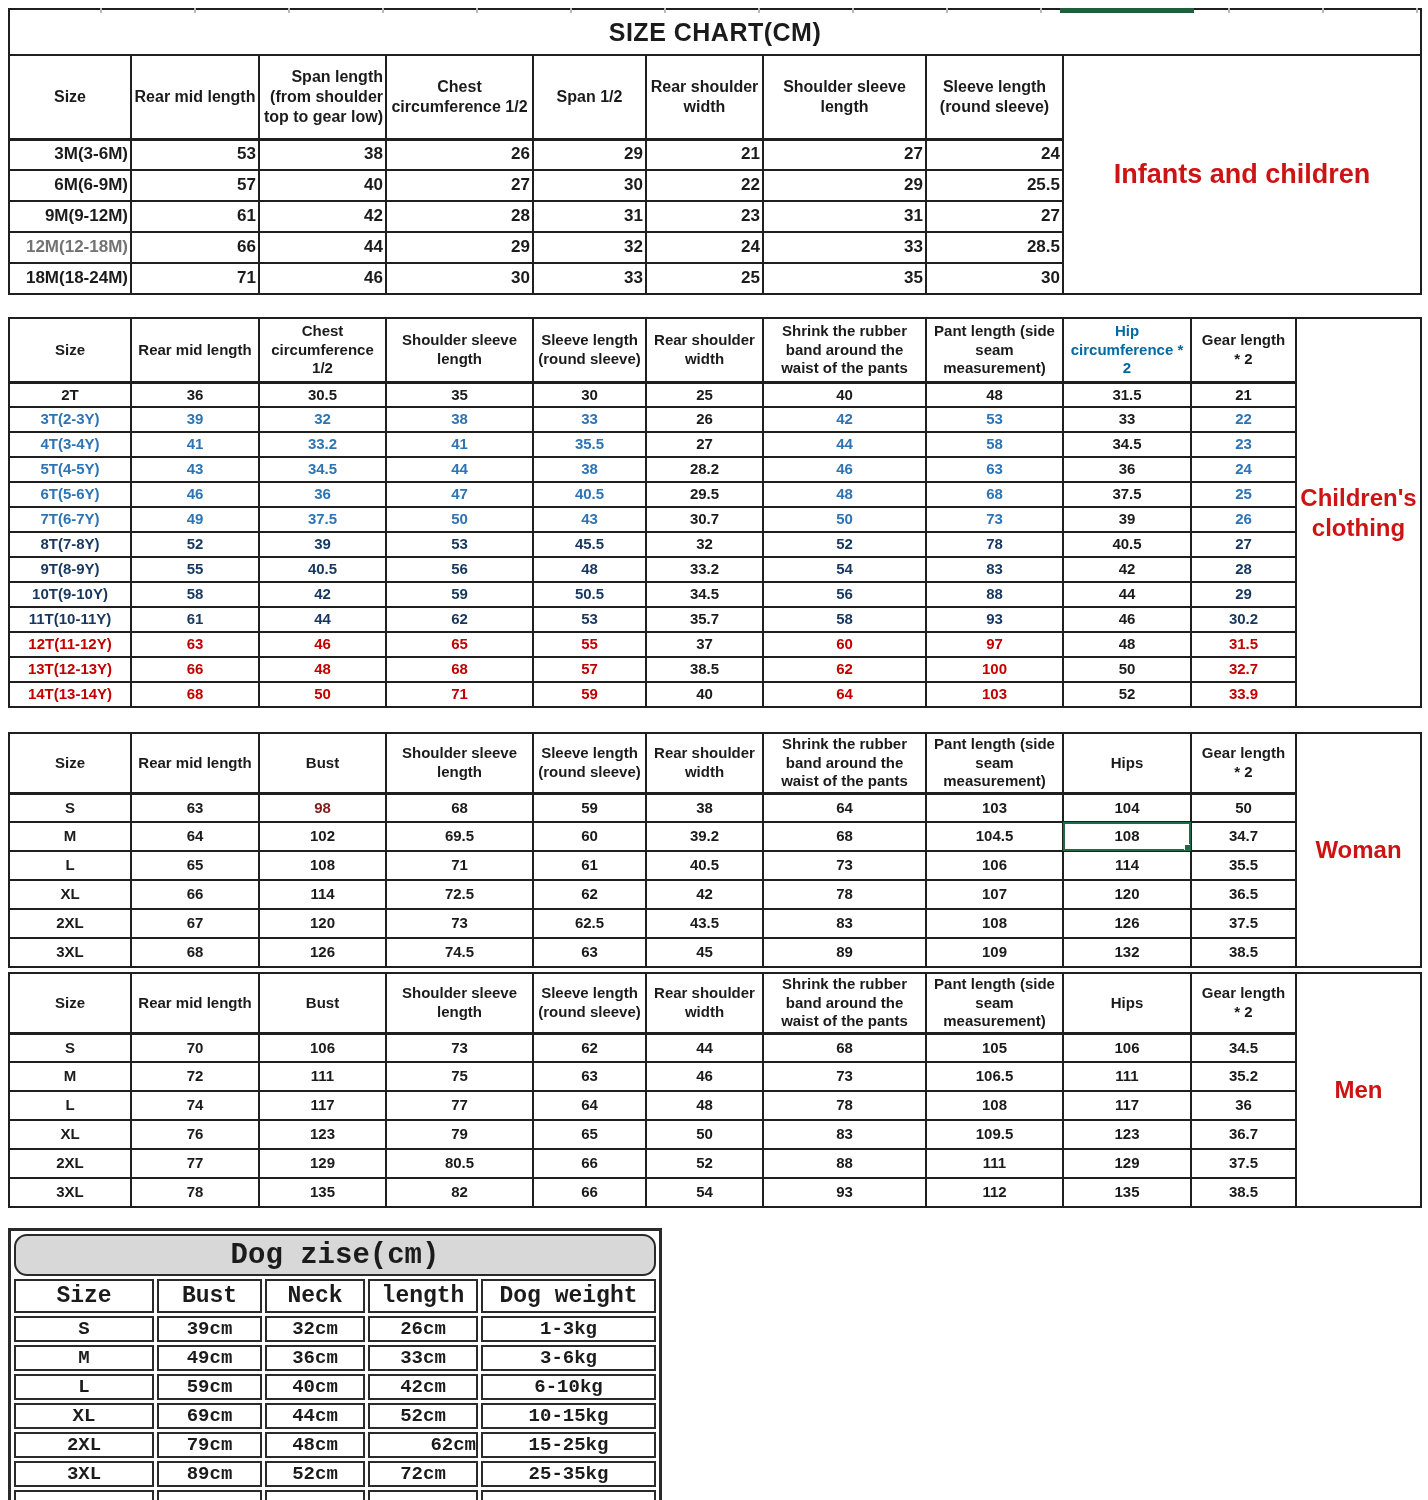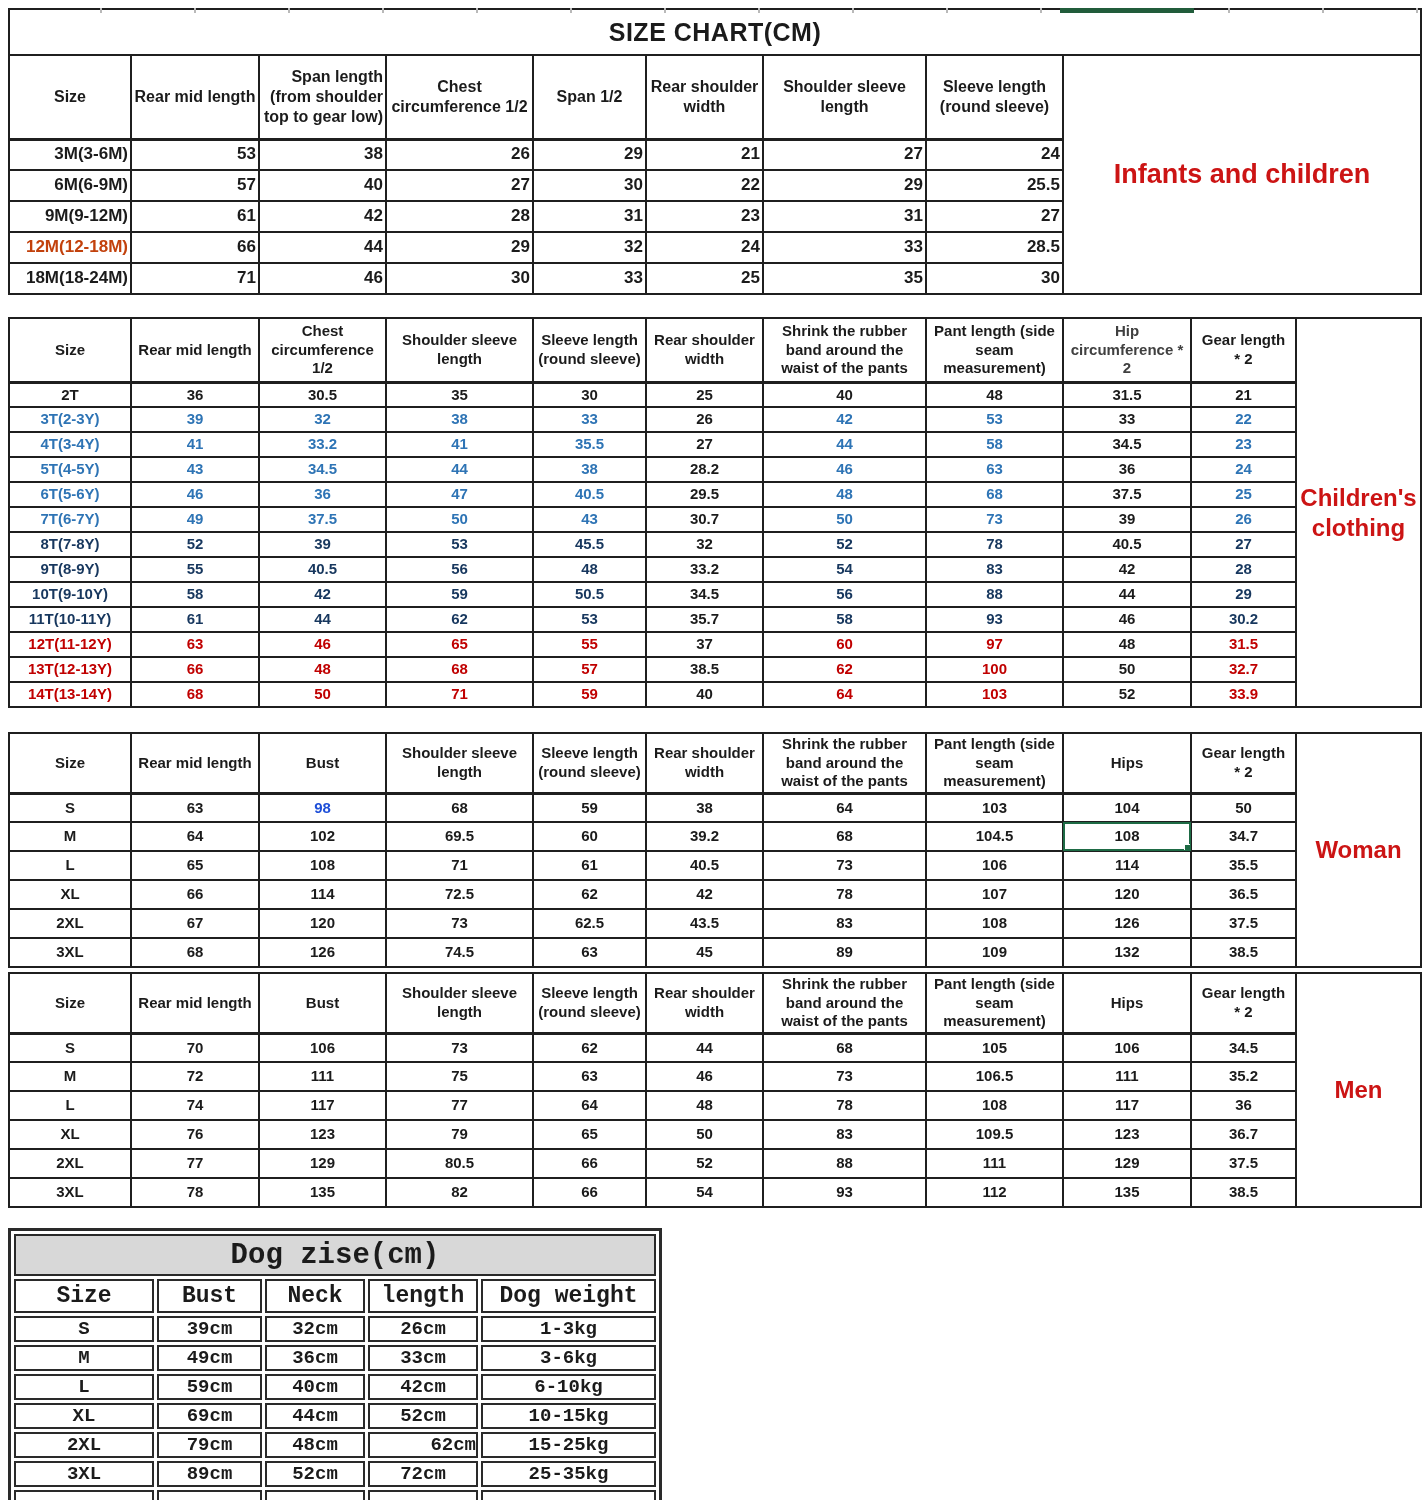--- a/index.html
+++ b/index.html
@@ -145,21 +145,21 @@
             <td style="color: rgb(27, 27, 27);">9M(9-12M)</td>
             <td style="color: rgb(27, 27, 27);">61</td>
             <td style="color: rgb(27, 27, 27);">42</td>
             <td style="color: rgb(27, 27, 27);">28</td>
             <td style="color: rgb(27, 27, 27);">31</td>
             <td style="color: rgb(27, 27, 27);">23</td>
             <td style="color: rgb(27, 27, 27);">31</td>
             <td style="color: rgb(27, 27, 27);">27</td>
           </tr>
           <tr class="data">
-            <td style="color: #c2410c;">12M(12-18M)</td>
+            <td style="color: #737373;">12M(12-18M)</td>
             <td style="color: rgb(27, 27, 27);">66</td>
             <td style="color: rgb(27, 27, 27);">44</td>
             <td style="color: rgb(27, 27, 27);">29</td>
             <td style="color: rgb(27, 27, 27);">32</td>
             <td style="color: rgb(27, 27, 27);">24</td>
             <td style="color: rgb(27, 27, 27);">33</td>
             <td style="color: rgb(27, 27, 27);">28.5</td>
           </tr>
           <tr class="data">
             <td style="color: rgb(27, 27, 27);">18M(18-24M)</td>
@@ -199,21 +199,21 @@
             <th style="color: rgb(27, 27, 27);">Sleeve length
 (round sleeve)</th>
             <th style="color: rgb(27, 27, 27);">Rear shoulder
 width</th>
             <th style="color: rgb(27, 27, 27);">Shrink the rubber
 band around the
 waist of the pants</th>
             <th style="color: rgb(27, 27, 27);">Pant length (side
 seam
 measurement)</th>
-            <th style="color: #404040;">Hip
+            <th style="color: #0369a1;">Hip
 circumference *
 2</th>
             <th style="color: rgb(27, 27, 27);">Gear length
 * 2</th>
             <td class="label-cell" rowspan="14"><div class="section-label" style="color: rgb(204, 20, 20);">Children's
 clothing</div></td>
           </tr>
           <tr class="data">
             <td style="color: rgb(27, 27, 27);">2T</td>
             <td style="color: rgb(27, 27, 27);">36</td>
@@ -404,21 +404,21 @@
 seam
 measurement)</th>
             <th style="color: rgb(27, 27, 27);">Hips</th>
             <th style="color: rgb(27, 27, 27);">Gear length
 * 2</th>
             <td class="label-cell" rowspan="7"><div class="section-label" style="color: rgb(204, 20, 20);">Woman</div></td>
           </tr>
           <tr class="data">
             <td style="color: rgb(27, 27, 27);">S</td>
             <td style="color: rgb(27, 27, 27);">63</td>
-            <td style="color: #1d4ed8;">98</td>
+            <td style="color: #7f1d1d;">98</td>
             <td style="color: rgb(27, 27, 27);">68</td>
             <td style="color: rgb(27, 27, 27);">59</td>
             <td style="color: rgb(27, 27, 27);">38</td>
             <td style="color: rgb(27, 27, 27);">64</td>
             <td style="color: rgb(27, 27, 27);">103</td>
             <td style="color: rgb(27, 27, 27);">104</td>
             <td style="color: rgb(27, 27, 27);">50</td>
           </tr>
           <tr class="data">
             <td style="color: rgb(27, 27, 27);">M</td>
@@ -597,21 +597,21 @@
       <table class="t-dog">
         <colgroup>
           <col>
           <col>
           <col>
           <col>
           <col>
         </colgroup>
         <tbody>
           <tr>
-            <td class="title-cell" colspan="5" style="background: rgb(216, 216, 216); color: rgb(27, 27, 27);">Dog zise(cm)</td>
+            <td class="title-cell" colspan="5" style="background: rgb(216, 216, 216); color: rgb(27, 27, 27); border-radius: 13px;">Dog zise(cm)</td>
           </tr>
           <tr class="hdr-row">
             <th style="color: rgb(27, 27, 27);">Size</th>
             <th style="color: rgb(27, 27, 27);">Bust</th>
             <th style="color: rgb(27, 27, 27);">Neck</th>
             <th style="color: rgb(27, 27, 27);">length</th>
             <th style="color: rgb(27, 27, 27);">Dog weight</th>
           </tr>
           <tr class="data">
             <td style="color: rgb(27, 27, 27);">S</td>

